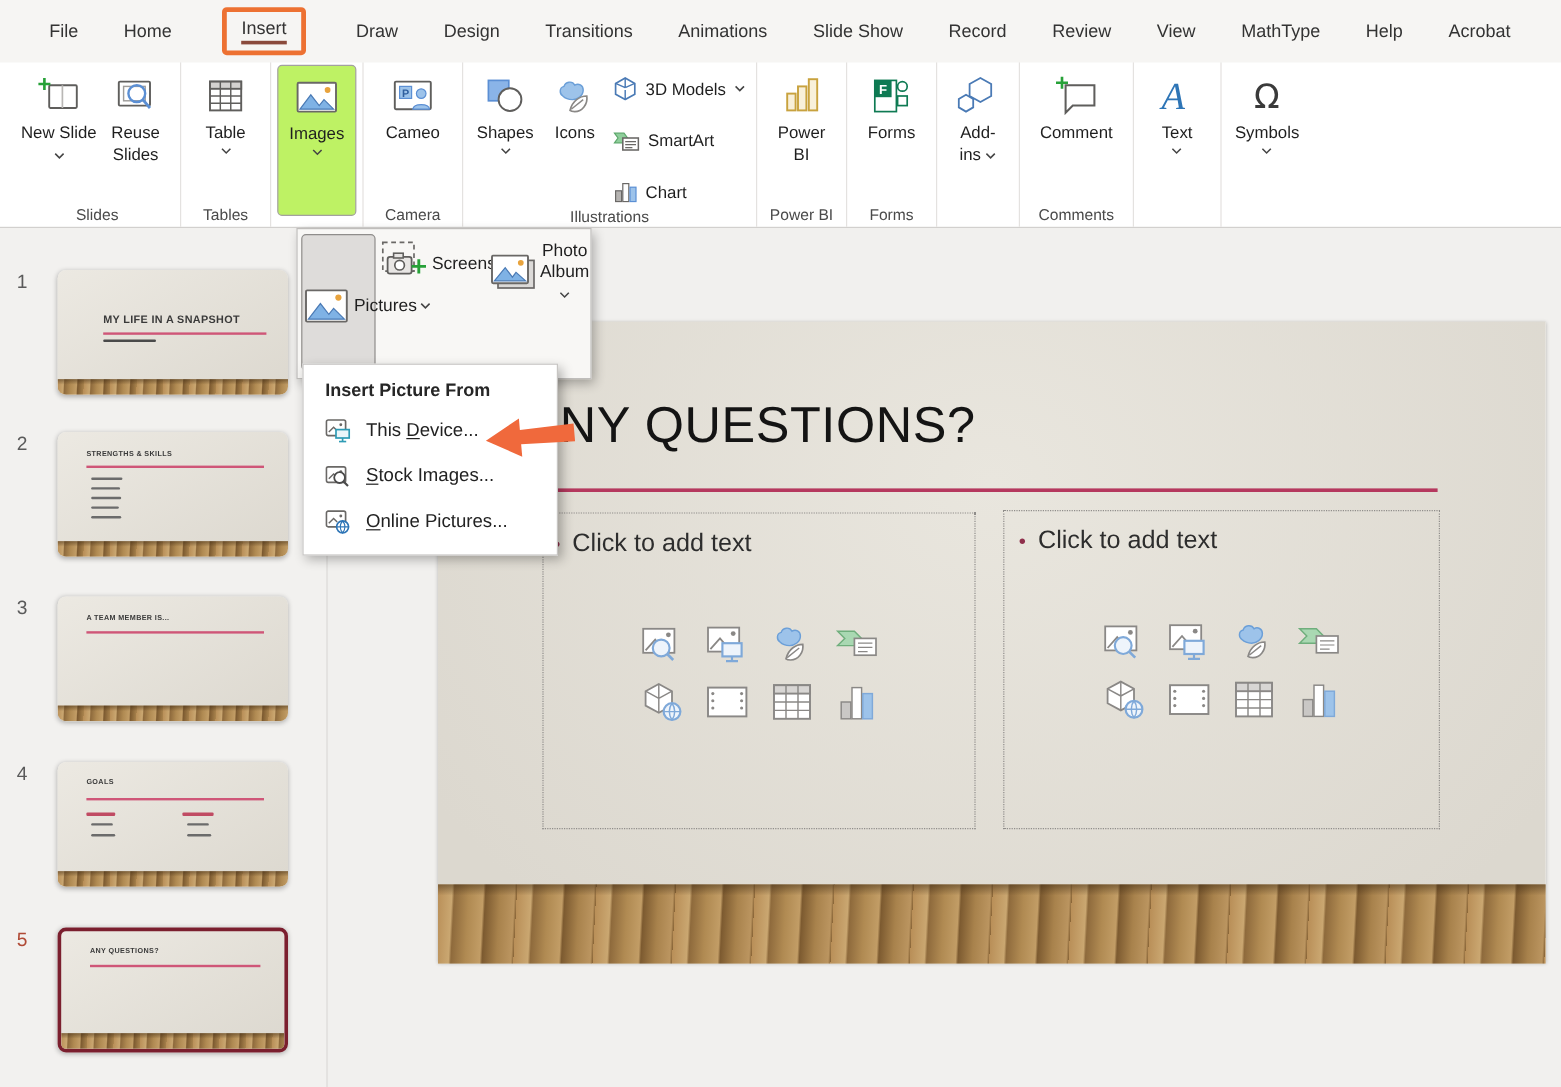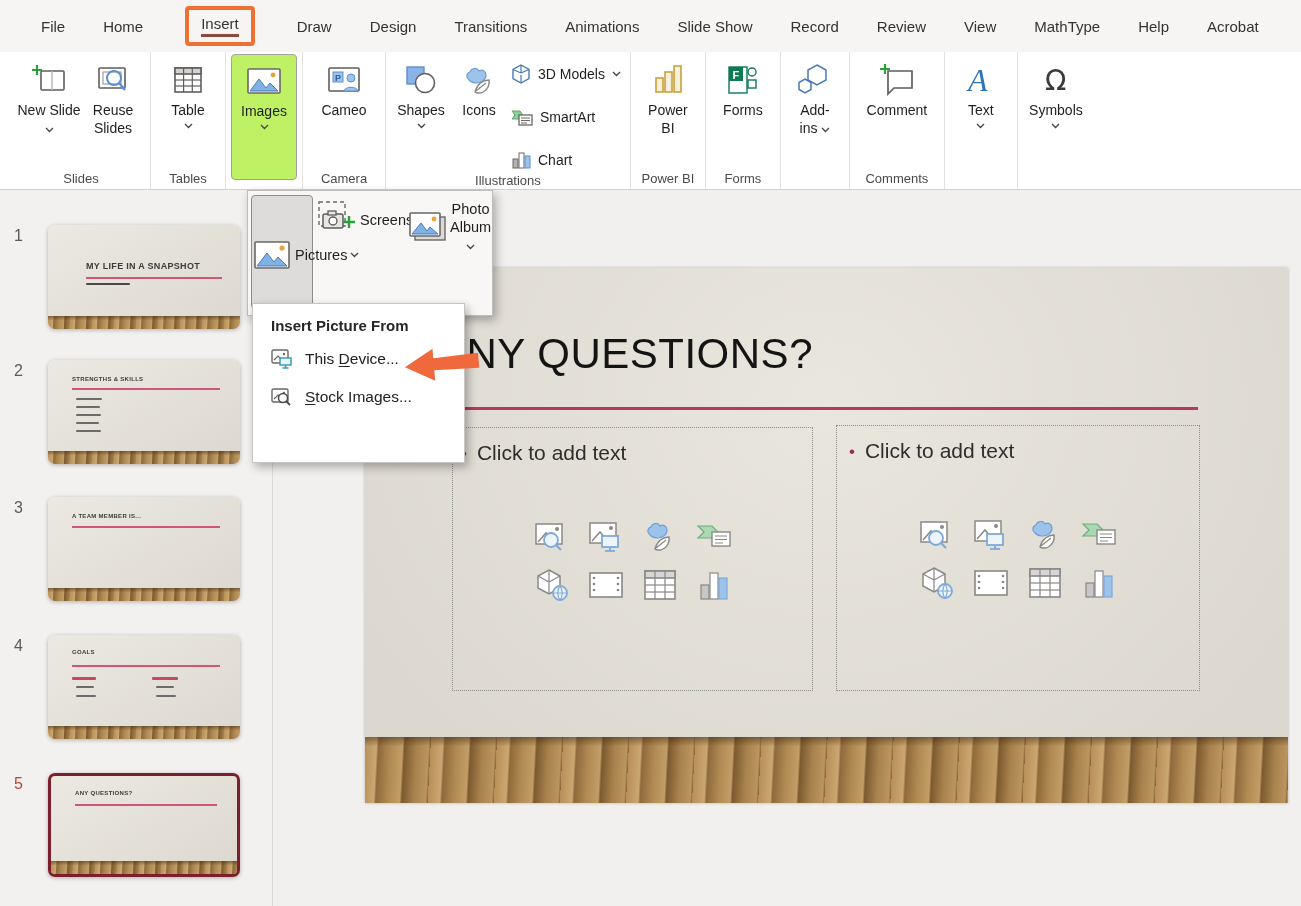--- a/index.html
+++ b/index.html
@@ -648,20 +648,30 @@
     <div class="sm-item">
       <svg width="22" height="20" viewBox="0 0 22 20">
           <rect x="1" y="2" width="16" height="13" rx="1.5" fill="#fff" stroke="#6a6866" stroke-width="1.4"></rect>
           <path d="M3 12l4-4 3 3" fill="none" stroke="#6a6866" stroke-width="1.2"></path>
           <circle cx="13" cy="6" r="1.2" fill="#6a6866"></circle>
           <circle cx="12" cy="11" r="4.5" fill="#fff" stroke="#4a4a4a" stroke-width="1.5"></circle>
           <line x1="15.5" y1="14.5" x2="19" y2="18" stroke="#4a4a4a" stroke-width="1.8"></line>
         </svg>
       <span><span></span><u>S</u><span>tock Images...</span></span>
     </div>
+    <div class="sm-item">
+      <svg width="22" height="20" viewBox="0 0 22 20">
+          <rect x="1" y="1" width="16" height="13" rx="1.5" fill="#fff" stroke="#6a6866" stroke-width="1.4"></rect>
+          <path d="M3 11l4-4 3 3" fill="none" stroke="#6a6866" stroke-width="1.2"></path>
+          <circle cx="13" cy="5" r="1.2" fill="#6a6866"></circle>
+          <circle cx="14.5" cy="14" r="5" fill="#fff" stroke="#2e75b6" stroke-width="1.4"></circle>
+          <path d="M9.5 14h10M14.5 9c-2.5 3-2.5 7 0 10 2.5-3 2.5-7 0-10z" fill="none" stroke="#2e75b6" stroke-width="1.1"></path>
+        </svg>
+      <span><span></span><u>O</u><span>nline Pictures...</span></span>
+    </div>
   </div>
 
   <div class="arrow">
     <svg width="76" height="38" viewBox="0 0 76 38">
         <path d="M1 19L30 3v9.5l45-1.5v15l-45-1.5V35z" fill="#F0693C"></path>
       </svg>
   </div>
 
 </div>
 

